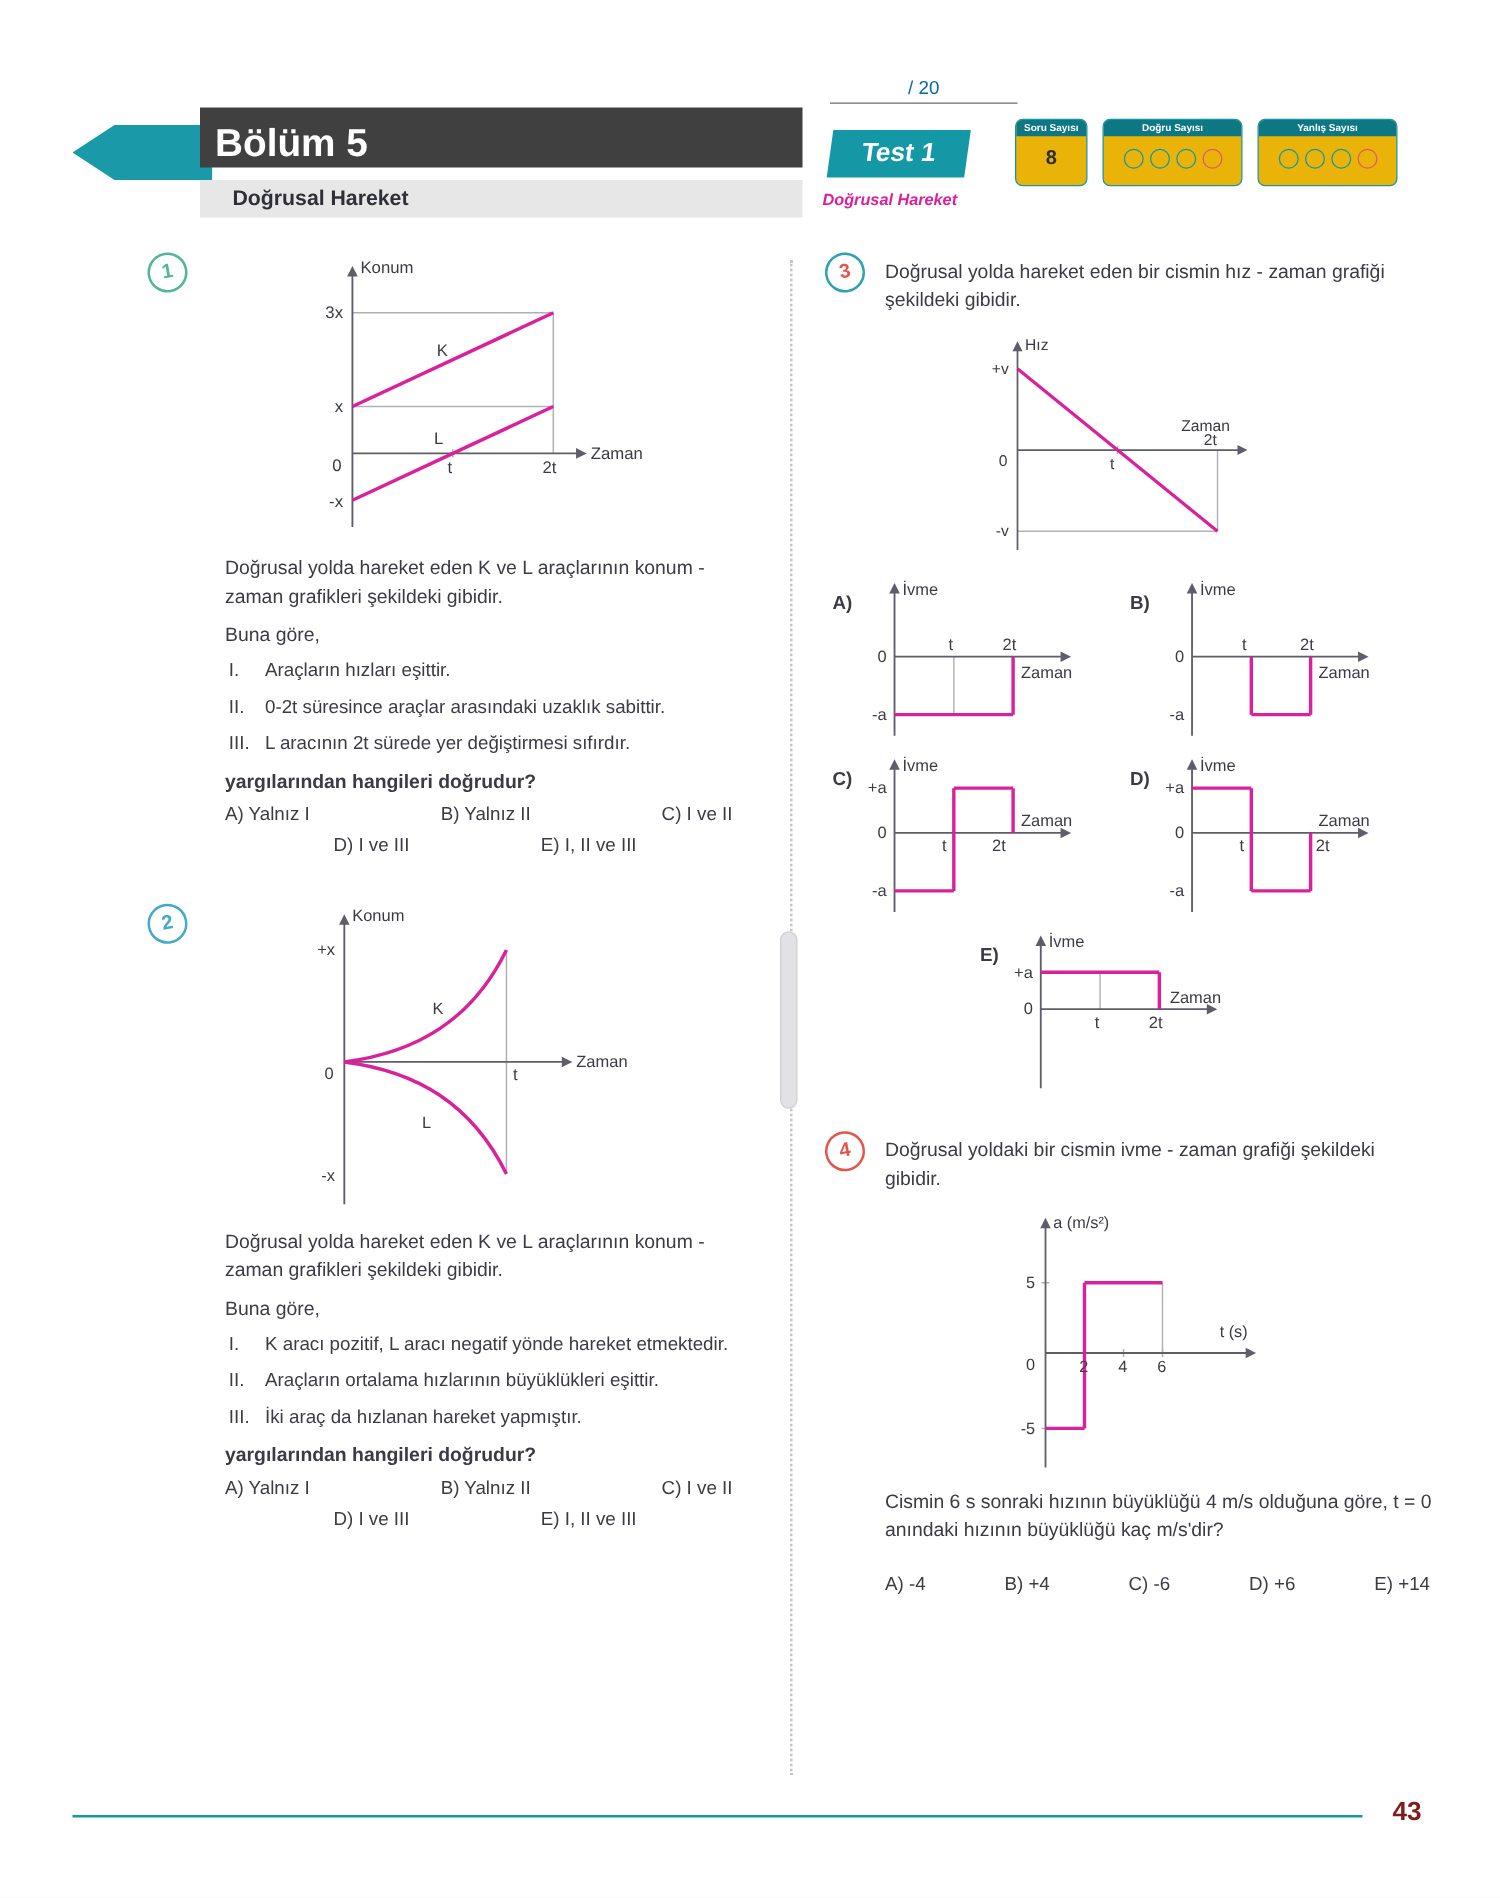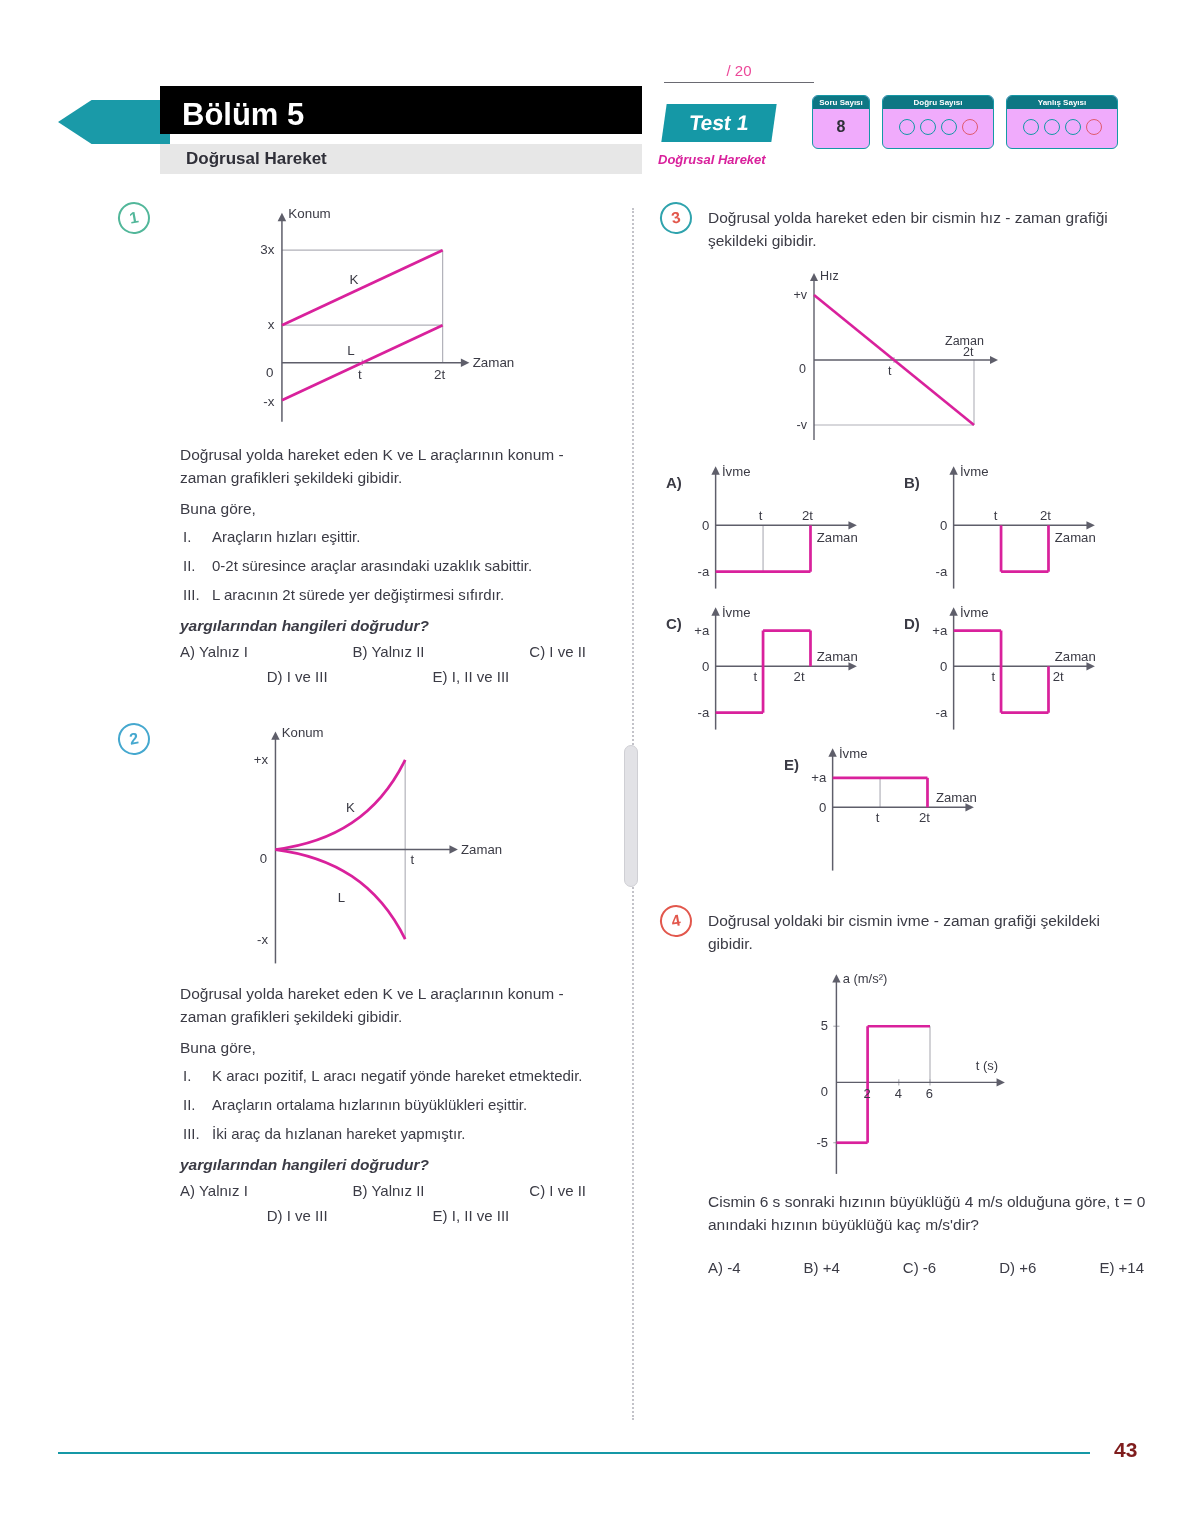--- a/index.html
+++ b/index.html
@@ -2,32 +2,32 @@
 <html><head>
 <meta charset="utf-8">
 <style>
   * { box-sizing: border-box; }
   body { margin:0; background:#e9e9ec; font-family:"Liberation Sans", sans-serif; }
   .page { position:relative; width:1200px; height:1518px; margin:0 auto; background:#ffffff; overflow:hidden; color:#3b3b45; }
 
   
   .ribbon-arrow { position:absolute; left:58px; top:100px; width:112px; height:44px; background:#1a9aa8;
                   clip-path:polygon(0 50%, 30% 0, 100% 0, 100% 100%, 30% 100%); }
-  .ribbon-main { position:absolute; left:160px; top:86px; width:482px; height:48px; background:#000000;
-                 color:#fff; font-size:31px; font-weight:bold; line-height:58px; padding-left:22px; }
+  .ribbon-main { position:absolute; left:160px; top:86px; width:482px; height:48px; background:#404040;
+                 color:#fff; font-size:31px; font-weight:bold; line-height:58px; padding-left:12px; }
   .ribbon-sub  { position:absolute; left:160px; top:144px; width:482px; height:30px; background:#e7e7e7;
                  color:#2f2f38; font-size:17px; font-weight:bold; line-height:30px; padding-left:26px; }
   .score-line  { position:absolute; left:664px; top:62px; width:150px; text-align:center; font-size:15px;
-                 color:#ec4899; border-bottom:1.5px solid #6a6a72; padding-bottom:3px; }
+                 color:#0369a1; border-bottom:1.5px solid #6a6a72; padding-bottom:3px; }
   .test-badge  { position:absolute; left:664px; top:104px; width:110px; height:38px; background:#1598a6;
                  transform:skewX(-8deg); color:#fff; font-size:21px; font-weight:bold;
                  display:flex; align-items:center; justify-content:center; }
   .test-subtitle { position:absolute; left:658px; top:152px; font-size:13px; font-weight:bold; font-style:italic; color:#d9219c; }
   .trackers { position:absolute; left:812px; top:95px; display:flex; gap:12px; }
-  .tracker { border:1.5px solid #1598a6; border-radius:6px; overflow:hidden; height:54px; background:#f0abfc; }
+  .tracker { border:1.5px solid #1598a6; border-radius:6px; overflow:hidden; height:54px; background:#eab308; }
   .tracker .tr-head { background:#0d7784; color:#fff; font-size:8px; font-weight:bold; text-align:center;
                       padding:2px 3px; white-space:nowrap; overflow:hidden; }
   .tracker .tr-body { display:flex; align-items:center; justify-content:center; gap:5px; height:36px;
                       font-size:16px; font-weight:bold; color:#2f2f38; padding:0 8px; }
   .t1 { width:58px; } .t2, .t3 { width:112px; }
   .bubble { width:16px; height:16px; border-radius:50%; border:1.6px solid #1598a6; display:inline-block; }
   .bubble.red { border-color:#e05a6d; }
 
   
   .col-left  { position:absolute; left:118px; top:202px; width:478px; }
@@ -50,21 +50,21 @@
   .q-top { display:flex; align-items:flex-start; }
   .graph-wrap { flex:1; display:flex; justify-content:center;text-decoration:underline; }
   .graph-center { display:flex; justify-content:center; margin:12px 0 10px; }
   .q-body { padding-left:62px; margin-top:12px; }
   .col-right .q-body { padding-left:48px; margin-top:8px; }
   .qtext { font-size:15.5px; line-height:1.48; margin:0 0 10px; }
   .q-top .qtext { margin:5px 0 0 16px; }
   .qlead { font-size:15.5px; font-weight:normal; margin:10px 0 8px; }
   .stmt { display:flex; margin:7px 0; font-size:15px; line-height:1.45; }
   .stmt .rn { width:32px; flex:none; padding-left:3px; }
-  .qclosing { font-size:15.5px; font-weight:bold; margin:12px 0 0;font-style:italic; }
+  .qclosing { font-size:15.5px; font-weight:bold; margin:12px 0 0; }
   .opts { display:flex; font-size:15px; margin-top:8px; }
   .opts.r1 { justify-content:space-between; padding-right:10px; }
   .opts.r2 { justify-content:center; gap:105px; }
   .opts.r5 { justify-content:space-between; padding-right:4px; margin-top:22px; }
 
   
   .choices { display:grid; grid-template-columns:238px 238px; row-gap:4px; margin-top:10px; padding-left:6px; }
   .choice { display:flex; align-items:flex-start; }
   .choice .ch-letter { font-weight:bold; font-size:15px; margin:14px 2px 0 0; flex:none; }
   .choice-e { grid-column:1 / span 2; margin-left:118px; }

